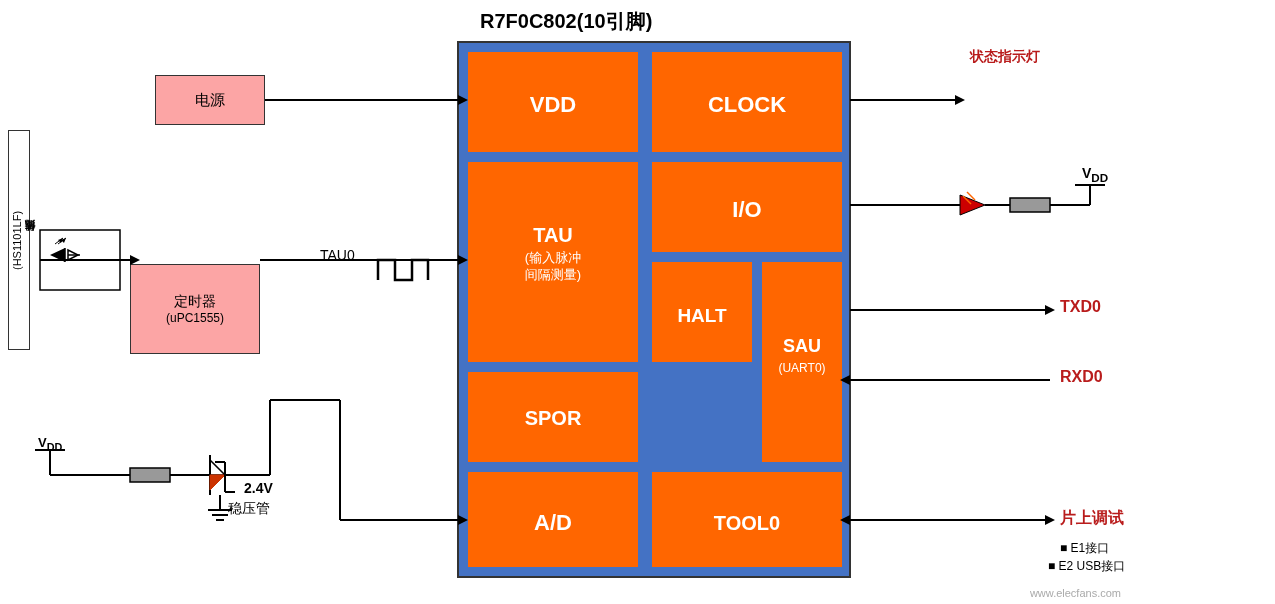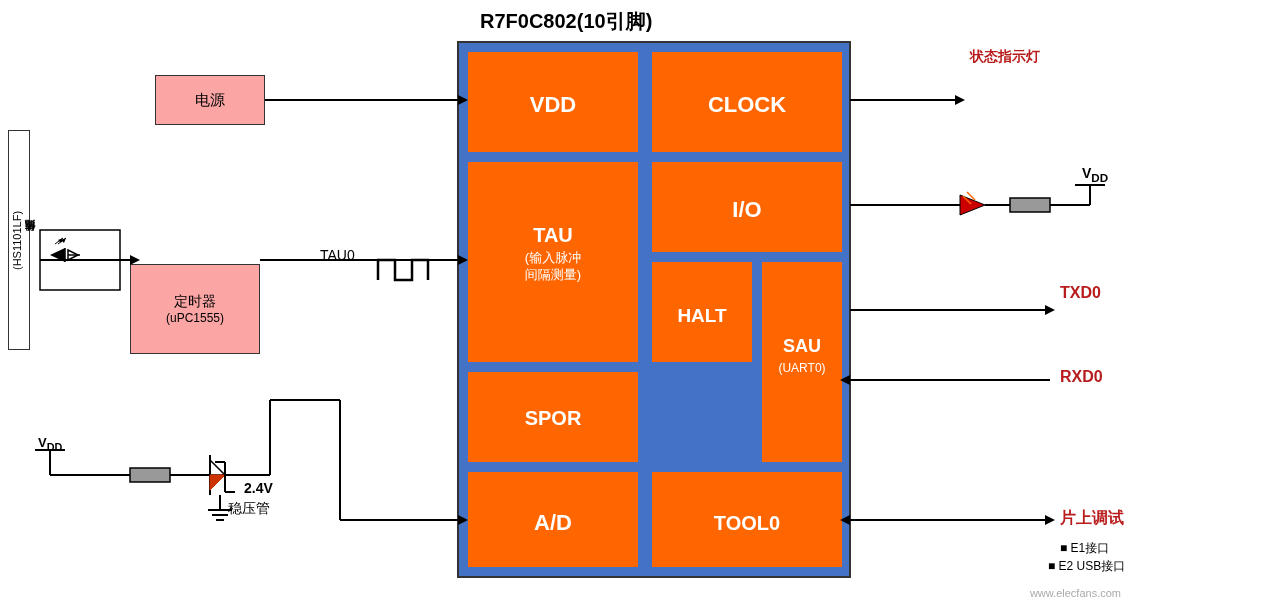--- a/index.html
+++ b/index.html
@@ -255,21 +255,21 @@
     <line x1="270" y1="400" x2="270" y2="475" stroke="#000" stroke-width="2"></line>
 
   </svg>
 
   <div class="right-label" style="top:48px; left:970px; font-size:14px;">状态指示灯</div>
 
   <div style="position:absolute; top:165px; left:1082px; font-size:14px; font-weight:bold;">
     V<sub>DD</sub>
   </div>
 
-  <div class="right-label" style="top:284px; left:1060px;">TXD0</div>
+  <div class="right-label" style="top:298px; left:1060px;">TXD0</div>
 
   <div class="right-label" style="top:368px; left:1060px;text-align:right;">RXD0</div>
 
   <div class="right-label" style="top:508px; left:1060px;">片上调试</div>
 
   <div style="position:absolute; top:540px; left:1060px; font-size:12px;">■ E1接口</div>
 
   <div style="position:absolute; top:558px; left:1048px; font-size:12px;">■ E2 USB接口</div>
 
   <div style="position:absolute; top:480px; left:235px; font-size:14px; font-weight:bold;margin-left:9px;">2.4V</div>

